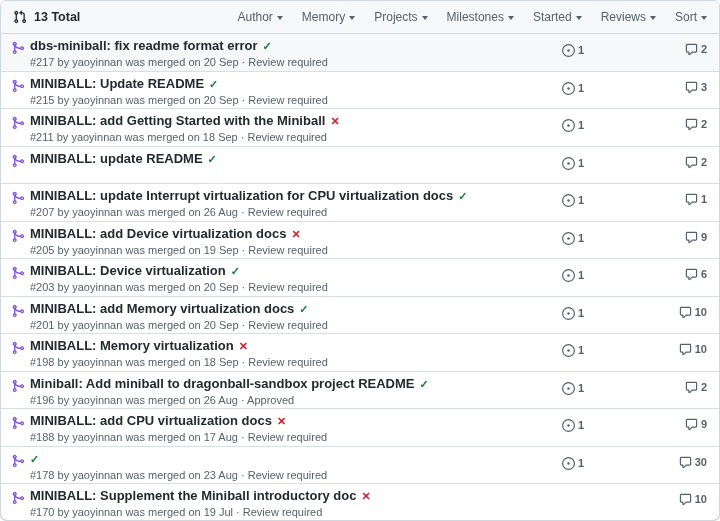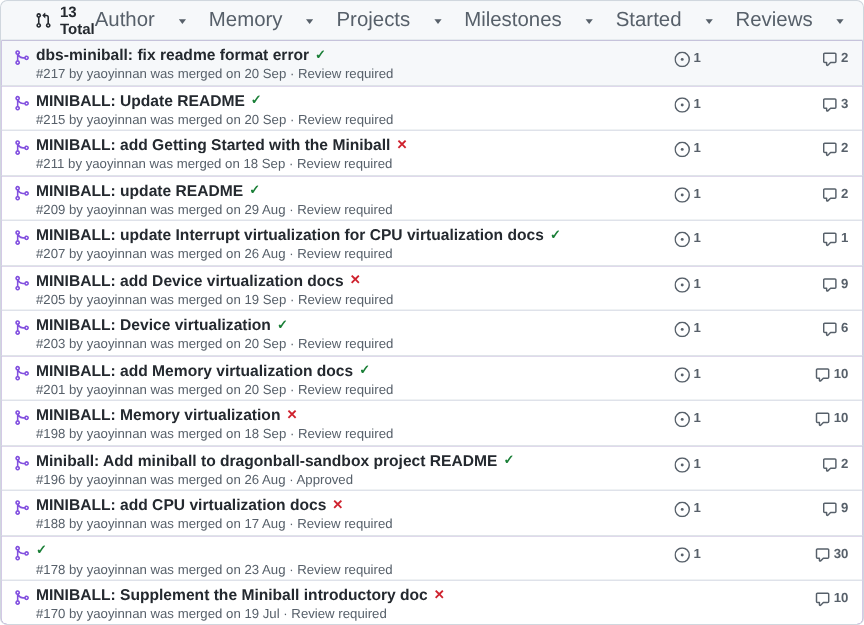--- a/index.html
+++ b/index.html
@@ -4,25 +4,25 @@
 <style>
   :root{
     --border:#d0d7de; --row-border:#d8dee4; --header-bg:#f6f8fa;
     --muted:#57606a; --title:#24292f; --purple:#8250df;
     --green:#1a7f37; --red:#cf222e; --hover-bg:#f6f8fa;
   }
   *{box-sizing:border-box;}
   html,body{margin:0;padding:0;background:#fff;}
   body{width:720px;height:521px;font-family:"Liberation Sans",sans-serif;overflow:hidden;position:relative;}
   .list-box{position:absolute;left:0;top:0;width:720px;height:521px;border:1px solid var(--border);border-radius:6px;overflow:hidden;background:#fff;}
-  .list-header{height:33px;background:var(--header-bg);border-bottom:1px solid var(--border);display:flex;align-items:center;justify-content:space-between;padding:0 28px;}
+  .list-header{height:33px;background:var(--header-bg);border-bottom:1px solid var(--border);display:flex;align-items:center;justify-content:space-between;padding:0 12px;}
   .header-left{display:flex;align-items:center;gap:7px;font-size:12.5px;font-weight:700;color:var(--title);}
   .header-left svg{display:block;fill:var(--title);}
   .filters{display:flex;align-items:center;gap:19px;}
-  .filter-btn{background:none;border:none;padding:0;margin:0;font-family:inherit;font-size:17px;color:var(--muted);display:flex;align-items:center;gap:20px;cursor:pointer;white-space:nowrap;}
+  .filter-btn{background:none;border:none;padding:0;margin:0;font-family:inherit;font-size:12px;color:var(--muted);display:flex;align-items:center;gap:4px;cursor:pointer;white-space:nowrap;}
   .caret{width:0;height:0;border-left:3.5px solid transparent;border-right:3.5px solid transparent;border-top:4px solid var(--muted);display:inline-block;margin-top:1px;}
   .rows{background:#4c1d95;}
   .pr-row{display:flex;height:37.5px;border-bottom:1px solid var(--row-border);padding-left:10px;background:#fff;}
   .pr-row:last-child{border-bottom:none;}
   .pr-row.highlighted{background:var(--hover-bg);}
   .merge-icon{flex:none;width:15px;margin-right:4px;padding-top:7px;color:var(--purple);}
   .merge-icon svg{display:block;fill:currentColor;}
   .row-main{flex:1;min-width:0;padding-top:5px;}
   .title-line{display:flex;align-items:center;gap:5px;line-height:14px;}
   .pr-title{font-size:13px;font-weight:700;color:var(--title);text-decoration:none;white-space:nowrap;overflow:hidden;text-overflow:ellipsis;cursor:pointer;}
@@ -198,21 +198,20 @@
     <span class="merge-icon">
       <svg width="14" height="14" viewBox="0 0 16 16">
             <path d="M5.45 5.154A4.25 4.25 0 0 0 9.25 7.5h1.378a2.251 2.251 0 1 1 0 1.5H9.25A5.734 5.734 0 0 1 5 7.123v3.505a2.25 2.25 0 1 1-1.5 0V5.372a2.25 2.25 0 1 1 1.95-.218ZM4.25 13.5a.75.75 0 1 0 0-1.5.75.75 0 0 0 0 1.5Zm8.5-4.5a.75.75 0 1 0 0-1.5.75.75 0 0 0 0 1.5ZM5 3.25a.75.75 0 1 0-1.5 0 .75.75 0 0 0 1.5 0Z"></path>
           </svg>
     </span>
     <div class="row-main">
       <div class="title-line">
         <a class="pr-title">MINIBALL: update README</a>
         <span class="status-glyph success">✓</span>
       </div>
-      <div class="pr-meta">#209 by yaoyinnan was merged on 29 Aug · Review required</div>
     </div>
     <div class="review-col">
       <span class="badge">
         <span>
           <svg width="13" height="13" viewBox="0 0 16 16">
                 <path d="M8 9.5a1.5 1.5 0 1 0 0-3 1.5 1.5 0 0 0 0 3Z"></path>
                 <path d="M8 0a8 8 0 1 1 0 16A8 8 0 0 1 8 0ZM1.5 8a6.5 6.5 0 1 0 13 0 6.5 6.5 0 0 0-13 0Z"></path>
               </svg>
         </span>
         <span>1</span>

